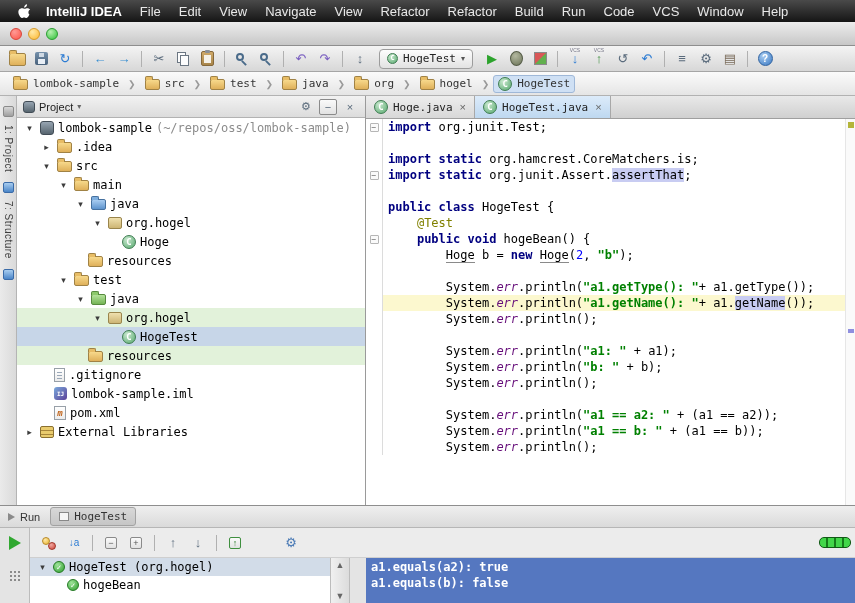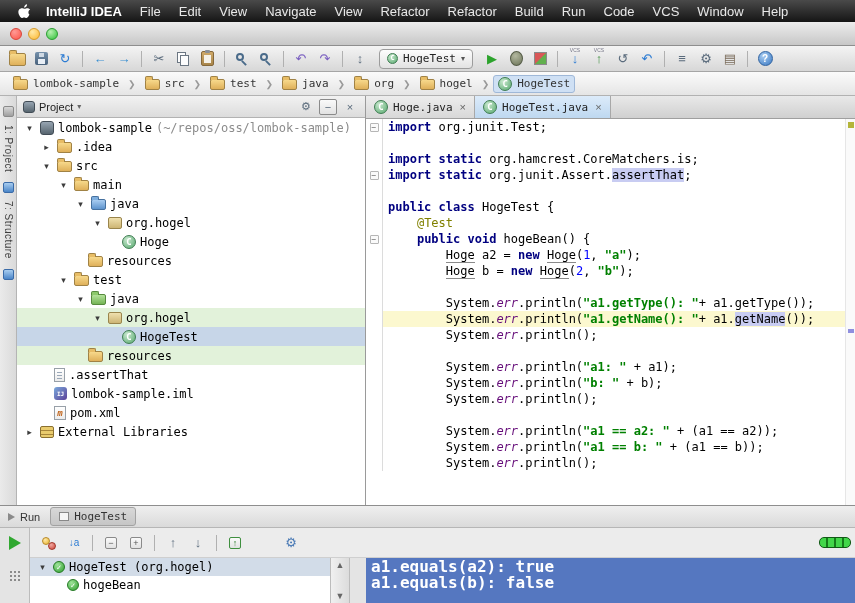--- a/index.html
+++ b/index.html
@@ -178,21 +178,21 @@
   #progress{position:absolute;right:4px;top:9px;width:32px;height:11px;border-radius:5px;
     background:repeating-linear-gradient(90deg,#42d64a 0 6px,#157a1b 6px 8px);border:1px solid #0f5a14;box-sizing:border-box}
   #runtree{position:absolute;left:30px;top:52px;width:300px;bottom:0;background:#fff;font-size:12px;overflow:hidden}
   #runtree .trow{height:18px}
   #runscroll{position:absolute;left:330px;top:52px;width:20px;bottom:0;
     background:linear-gradient(90deg,#f0f0f0,#dcdcdc);border-left:1px solid #bcbcbc;border-right:1px solid #bcbcbc;
     display:flex;flex-direction:column;align-items:center;justify-content:space-between;
     padding:2px 0;box-sizing:border-box;color:#666;font-size:9px}
   #rungap{position:absolute;left:350px;top:52px;width:16px;bottom:0;background:#e4e4e4}
   #console{position:absolute;left:366px;top:52px;right:0;bottom:0;background:#5577c0;
-    font-family:"DejaVu Sans Mono",monospace;font-size:16px;line-height:16px;color:#fff;
+    font-family:"DejaVu Sans Mono",monospace;font-size:12px;line-height:16px;color:#fff;
     padding:1px 5px;box-sizing:border-box;overflow:hidden}
   .conline{white-space:pre;font-weight:bold}
 </style>
 </head>
 <body>
 
 <div id="app">
 
   <div id="menubar">
     <span id="apple">
@@ -395,21 +395,21 @@
         <div class="trow bg-selected" style="padding-left: 105px;">
           <span class="ti icn-class">C</span>
           <span class="tlabel">HogeTest</span>
         </div>
         <div class="trow bg-green" style="padding-left: 71px;">
           <span class="ti icn-folder"></span>
           <span class="tlabel">resources</span>
         </div>
         <div class="trow" style="padding-left: 37px;">
           <span class="ti icn-file"></span>
-          <span class="tlabel">.assertThat</span>
+          <span class="tlabel">.gitignore</span>
         </div>
         <div class="trow" style="padding-left: 37px;">
           <span class="ti icn-iml">IJ</span>
           <span class="tlabel">lombok-sample.iml</span>
         </div>
         <div class="trow" style="padding-left: 37px;">
           <span class="ti icn-mvn">m</span>
           <span class="tlabel">pom.xml</span>
         </div>
         <div class="trow" style="padding-left: 6px;">
@@ -467,24 +467,20 @@
           <span class="txt"><span class="tk-p">    </span><span class="tk-a">@Test</span></span>
         </div>
         <div class="cl">
           <span class="gut">
             <span class="fold">−</span>
           </span>
           <span class="txt"><span class="tk-p">    </span><span class="tk-k">public void</span><span class="tk-p"> hogeBean() {</span></span>
         </div>
         <div class="cl">
           <span class="gut"></span>
-          <span class="txt"><span class="tk-p">        </span><span class="tk-u">Hoge</span><span class="tk-p"> a2 = </span><span class="tk-k">new</span><span class="tk-p"> </span><span class="tk-u">Hoge</span><span class="tk-p">(</span><span class="tk-n">1</span><span class="tk-p">, </span><span class="tk-s">"a"</span><span class="tk-p">);</span></span>
-        </div>
-        <div class="cl">
-          <span class="gut"></span>
           <span class="txt"><span class="tk-p">        </span><span class="tk-u">Hoge</span><span class="tk-p"> b = </span><span class="tk-k">new</span><span class="tk-p"> </span><span class="tk-u">Hoge</span><span class="tk-p">(</span><span class="tk-n">2</span><span class="tk-p">, </span><span class="tk-s">"b"</span><span class="tk-p">);</span></span>
         </div>
         <div class="cl">
           <span class="gut"></span>
           <span class="txt"> </span>
         </div>
         <div class="cl">
           <span class="gut"></span>
           <span class="txt"><span class="tk-p">        System.</span><span class="tk-fd">err</span><span class="tk-p">.println(</span><span class="tk-s">"a1.getType(): "</span><span class="tk-p">+ a1.getType());</span></span>
         </div>

